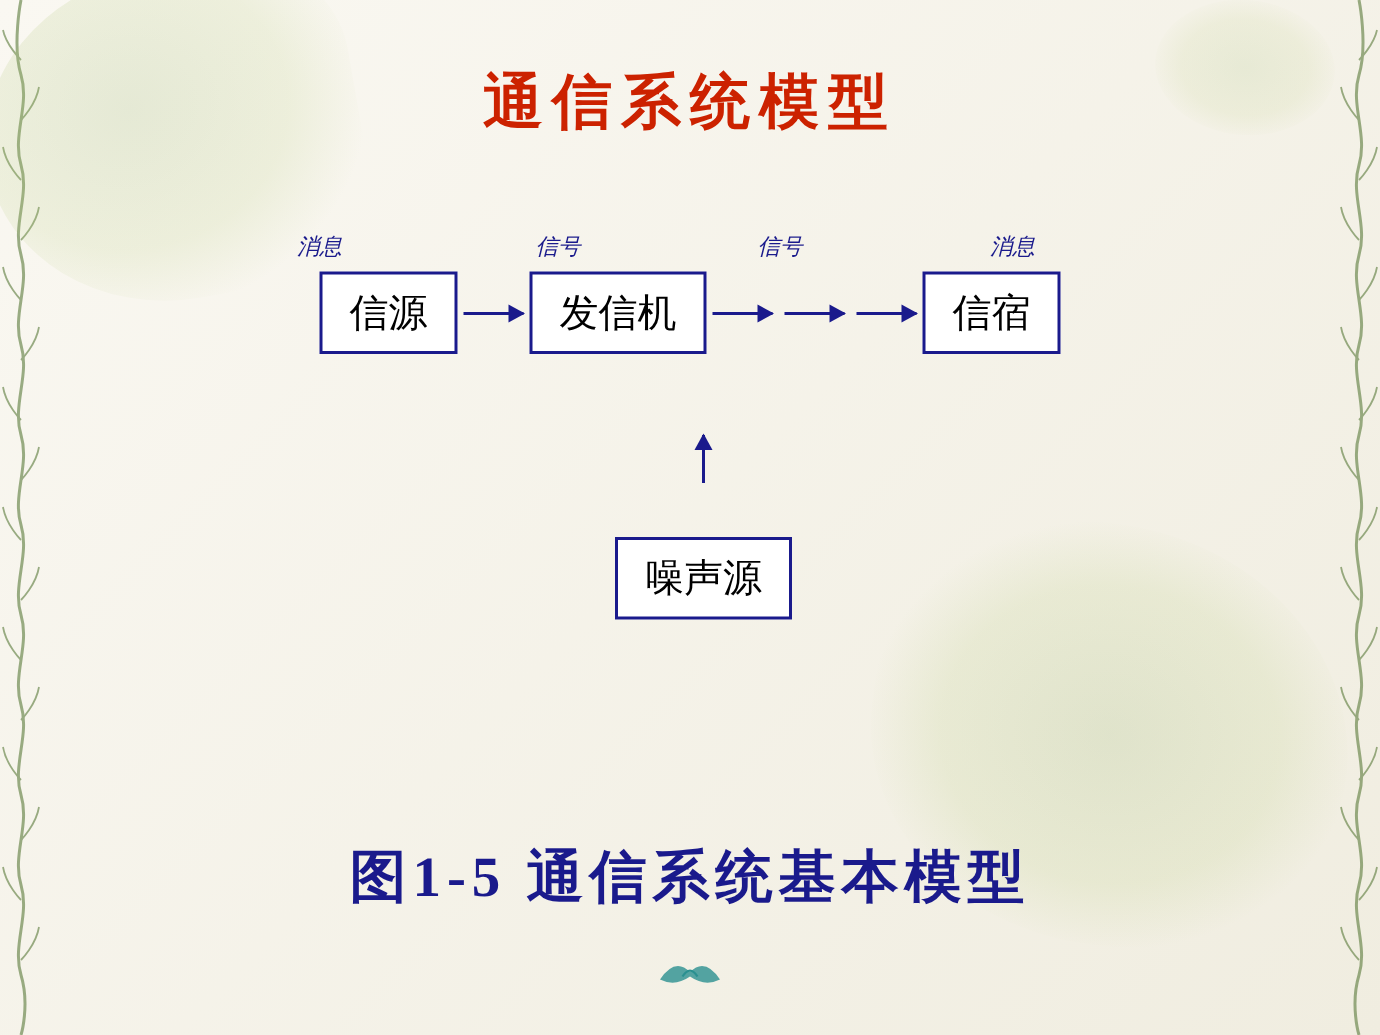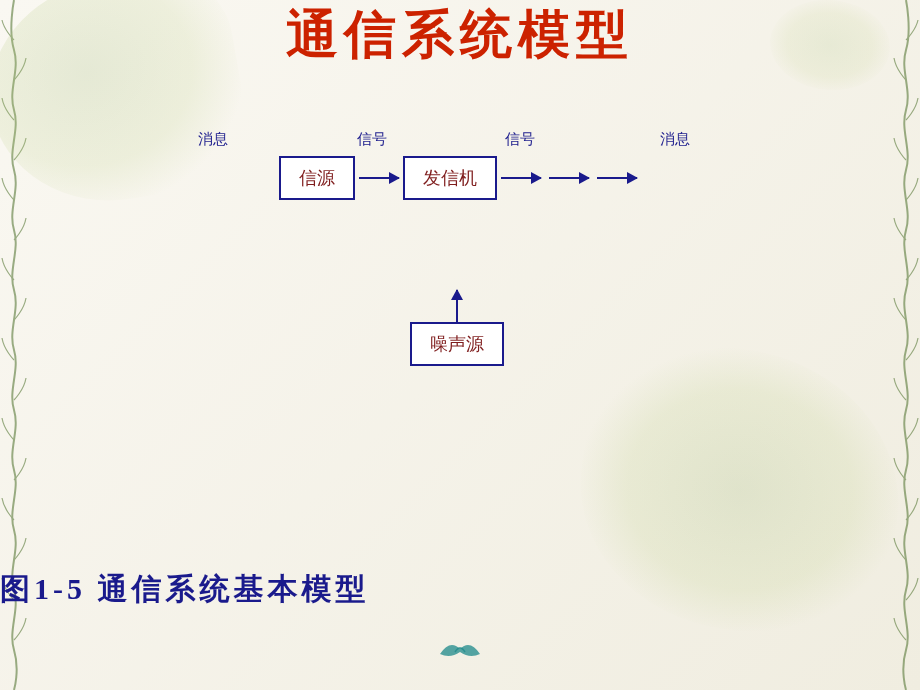--- a/index.html
+++ b/index.html
@@ -16,56 +16,58 @@
     .page {
       width: 920px;
       height: 690px;
       background: linear-gradient(135deg, #faf8f2 0%, #f0ede0 100%);
       position: relative;
       overflow: hidden;
     }
 
     .title {
       text-align: center;
-      font-size: 52px;
+      font-size: 40px;
       font-weight: bold;
       color: #cc2200;
+      padding-top: 40px;
       letter-spacing: 6px;
       font-family: "STKaiti", "KaiTi", "SimSun", serif;
     }
 
     .diagram-area {
       margin-top: 60px;
       display: flex;
       flex-direction: column;
       align-items: center;
     }
 
     
     .flow-row {
       display: flex;
       align-items: center;
     }
 
     .box {
       border: 2px solid #1a1a8c;
       padding: 8px 18px;
-      font-size: 18px;
-      color: #7f1d1d;
+      font-size: 26px;
+      color: #000000;
       background: #ffffff;
       font-family: Liberation Sans, sans-serif;
       min-width: 72px;
       text-align: center;
     }
 
     .lbl {
       position: absolute;
       font-size: 15px;
       color: #1a1a8c;
       font-family: "SimSun", serif;
+      font-style: italic;
     }
 
     
     .svg-vine-left {
       position: absolute;
       left: 0;
       top: 0;
     }
 
     .svg-vine-right {
@@ -165,34 +167,35 @@
         </div>
       </div>
 
 
       <div style="display:flex;align-items:center;padding:0 4px;">
         <div style="width:40px;height:2px;background:#1a1a8c;position:relative;">
           <div style="position:absolute;right:-1px;top:-5px;width:0;height:0;border-left:11px solid #1a1a8c;border-top:6px solid transparent;border-bottom:6px solid transparent;"></div>
         </div>
       </div>
 
+      <div class="box">信宿</div>
     </div>
 
   </div>
 
-  <div style="position:absolute;top:290px;left:410px;display:flex;flex-direction:column;align-items:center;">
+  <div style="position:absolute;top:290px;left:410px;display:flex;flex-direction:column;align-items:center;gap:36px;">
 
     <div style="width:2px;height:32px;background:#1a1a8c;position:relative;">
       <div style="position:absolute;top:-1px;left:-5px;width:0;height:0;border-bottom:11px solid #1a1a8c;border-left:6px solid transparent;border-right:6px solid transparent;"></div>
     </div>
 
     <div class="box" style="margin-top:0;">噪声源</div>
   </div>
 
-  <div style="position:absolute;bottom:80px;left:0;right:0;font-size:30px;color:#1a1a8c;font-family:'SimSun',serif;letter-spacing:4px;font-weight:bold;">图1-5   通信系统基本模型</div>
+  <div style="position:absolute;bottom:80px;left:0;right:0;text-align:center;font-size:38px;color:#1a1a8c;font-family:'SimSun',serif;letter-spacing:4px;font-weight:bold;">图1-5   通信系统基本模型</div>
 
   <div style="position:absolute;bottom:22px;left:50%;transform:translateX(-50%);">
     <svg width="60" height="30" viewBox="0 0 60 30">
       <path d="M10,20 Q20,5 30,15 Q40,5 50,20 Q40,25 30,18 Q20,25 10,20Z" fill="#2a9090" opacity="0.8"></path>
       <path d="M25,18 Q30,10 35,18" fill="none" stroke="#2a9090" stroke-width="1.5"></path>
     </svg>
   </div>
 
 </div>
 

